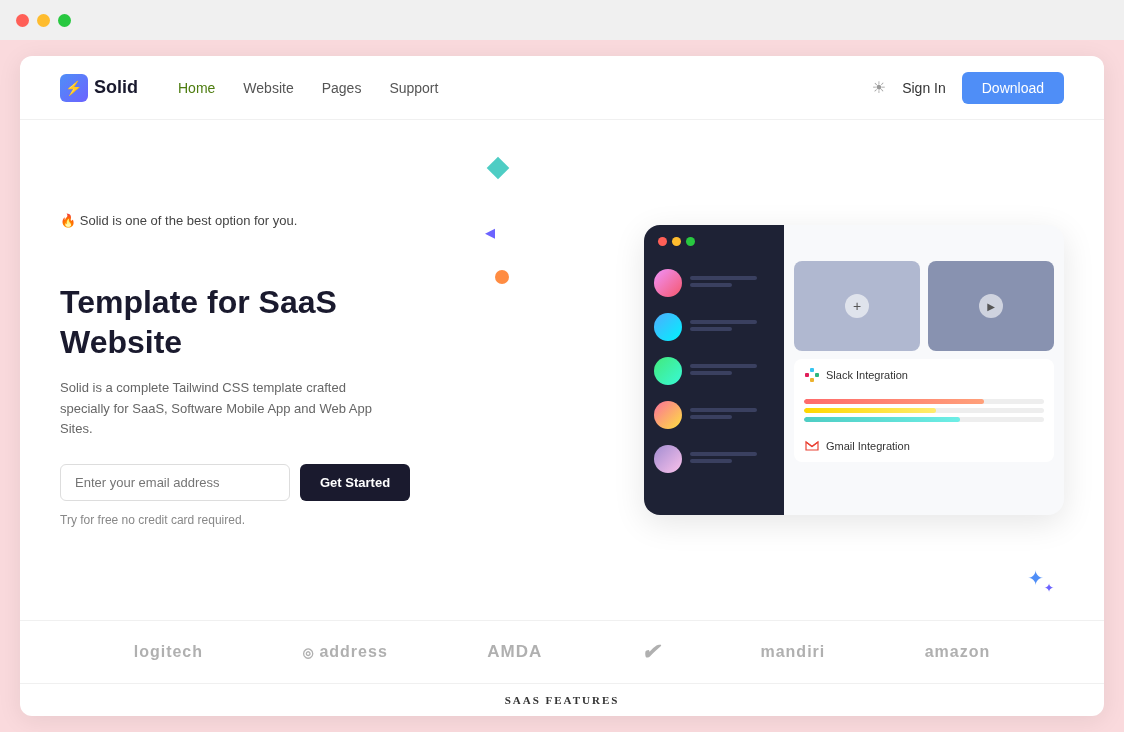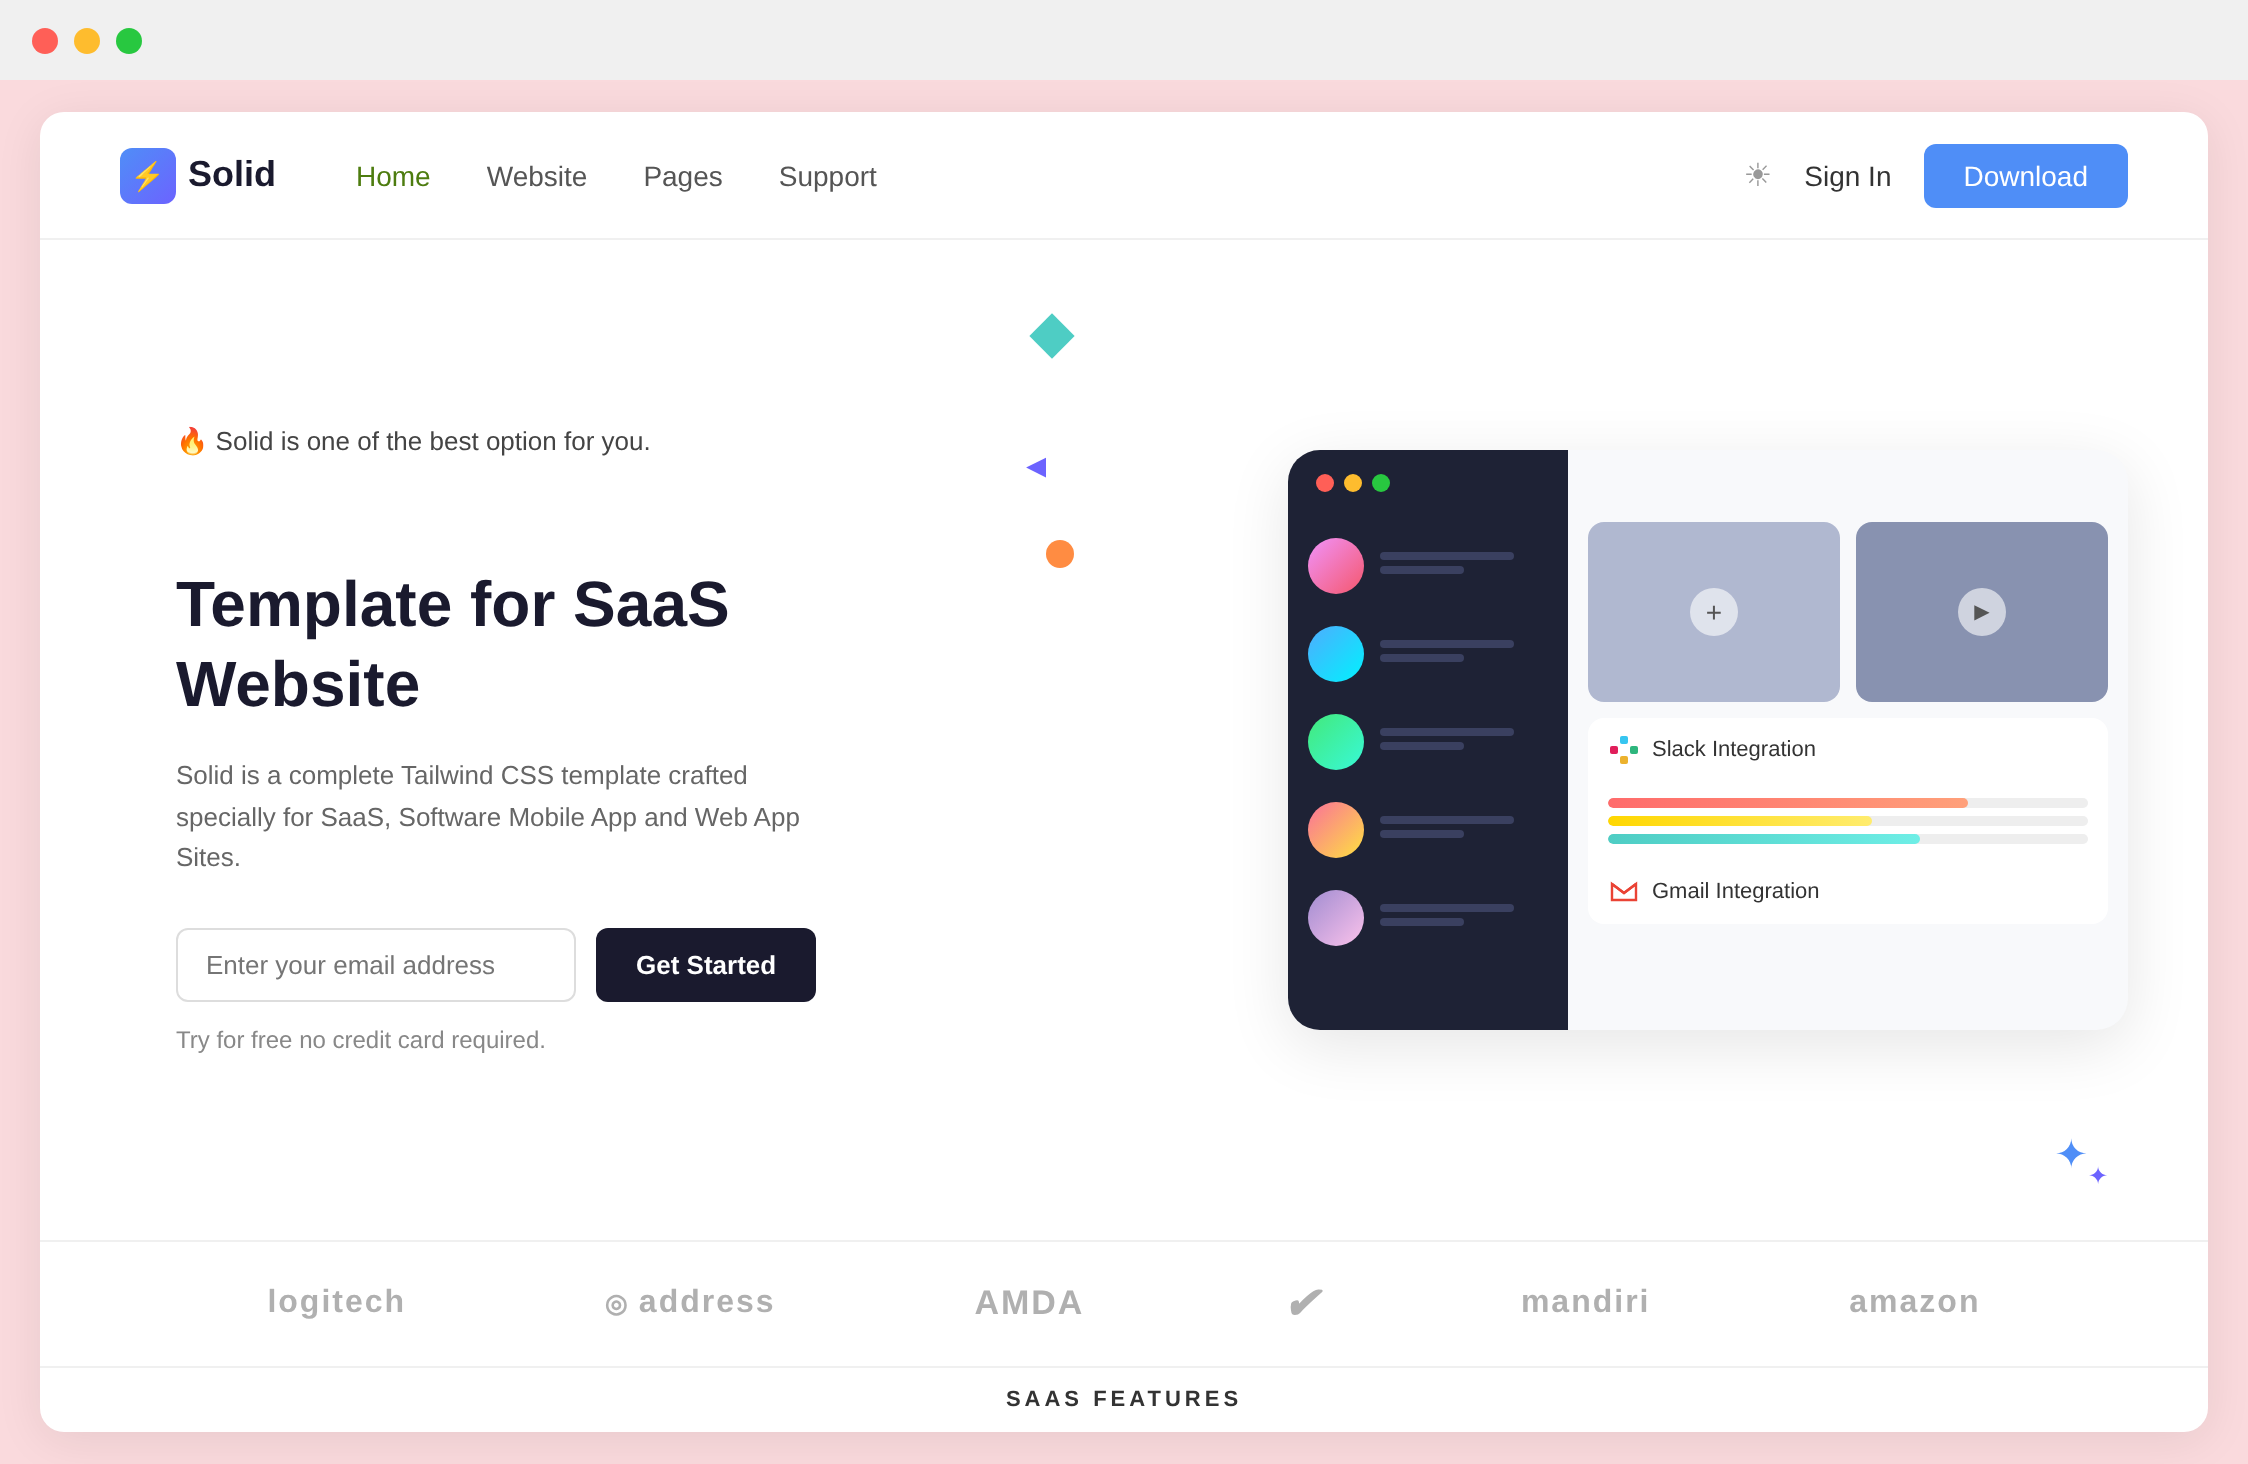--- a/index.html
+++ b/index.html
@@ -120,21 +120,20 @@
       flex: 1;
       padding: 0 40px;
       align-items: center;
       position: relative;
       overflow: hidden;
     }
 
     .hero-left {
       flex: 0 0 420px;
       padding-right: 20px;
-      margin-left: 28px;
     }
     .hero-tag {
       font-size: 13px;
       color: #444;
       margin-bottom: 14px;
     }
     .hero-title {
       font-size: 32px;
       font-weight: 800;
       color: #1a1a2e;
@@ -153,21 +152,21 @@
       gap: 10px;
       margin-bottom: 12px;
     }
     .email-input {
       border: 1px solid #ddd;
       border-radius: 6px;
       padding: 10px 14px;
       font-size: 13px;
       color: #aaa;
       outline: none;
-      width: 200px;
+      width: 230px;
     }
     .get-started-btn {
       background: #1a1a2e;
       color: white;
       border: none;
       padding: 10px 20px;
       border-radius: 6px;
       font-size: 13px;
       font-weight: 600;
       cursor: pointer;
@@ -389,20 +388,21 @@
     
     .footer-label {
       text-align: center;
       padding: 10px;
       font-size: 11px;
       font-weight: 700;
       letter-spacing: 2px;
       color: #333;
       border-top: 1px solid #f0f0f0;
       flex-shrink: 0;
+      font-family: Liberation Serif, serif;
     }
 
     
     .av1 { background: linear-gradient(135deg, #f093fb, #f5576c); }
     .av2 { background: linear-gradient(135deg, #4facfe, #00f2fe); }
     .av3 { background: linear-gradient(135deg, #43e97b, #38f9d7); }
     .av4 { background: linear-gradient(135deg, #fa709a, #fee140); }
     .av5 { background: linear-gradient(135deg, #a18cd1, #fbc2eb); }
   </style>
 </head>

